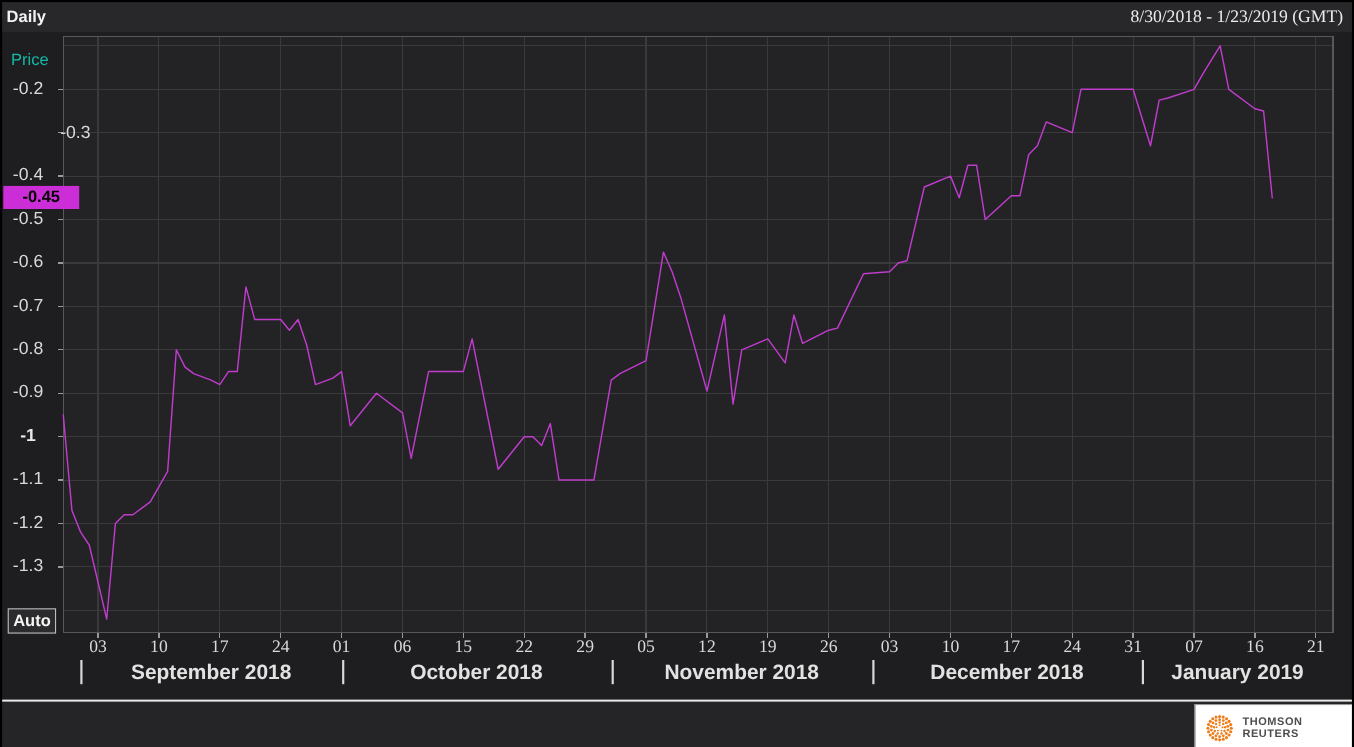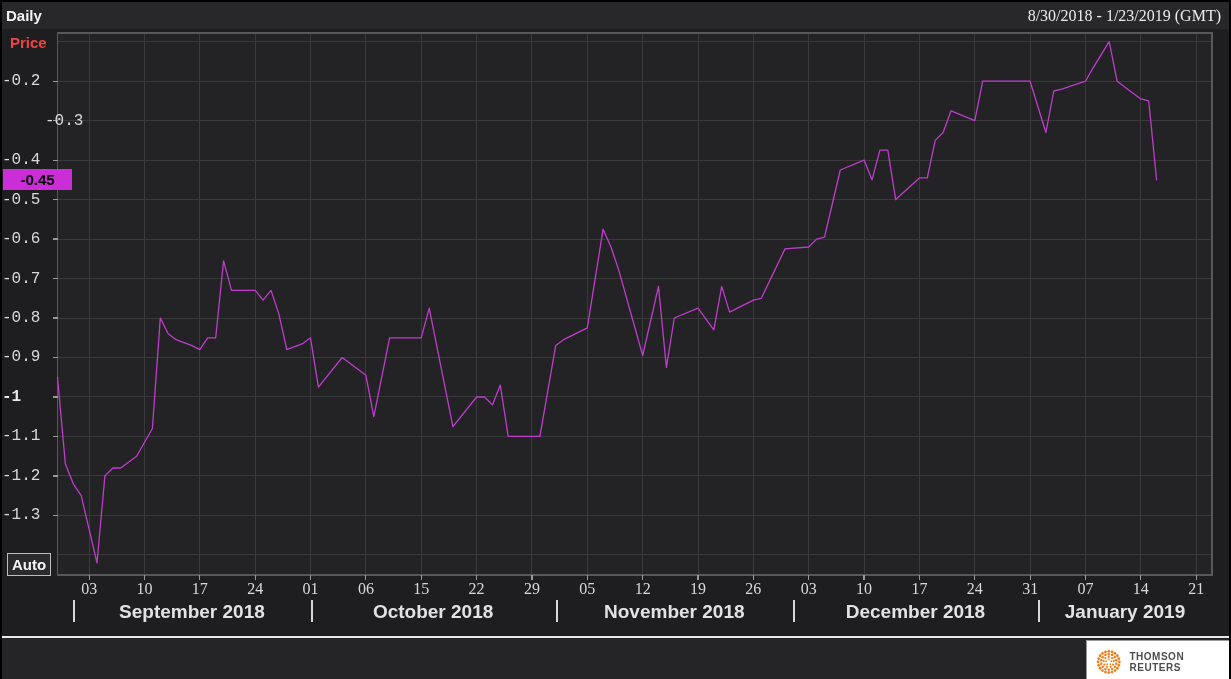--- a/index.html
+++ b/index.html
@@ -4,27 +4,27 @@
 <style>
   html,body{margin:0;padding:0;background:#000;}
   body{width:1231px;height:679px;overflow:hidden;font-family:"Liberation Sans",sans-serif;}
   .screen{position:relative;width:1231px;height:679px;background:var(--panel-bg);
           border-top:2px solid #000;border-left:2px solid #000;border-right:2px solid #000;box-sizing:border-box;}
   .header{position:absolute;left:0;top:0;width:100%;height:27px;background:var(--header-bg);
           display:flex;align-items:center;justify-content:space-between;box-sizing:border-box;padding:0 8px 0 4px;}
   .daily{font-weight:bold;font-size:15px;color:#f2f2f2;}
   .range{font-family:"Liberation Serif",serif;font-size:16px;color:#ececec;}
   #plot-svg{position:absolute;left:0;top:0;}
-  .price{position:absolute;left:8px;top:32px;font-weight:bold;font-size:15px;color:#ef4444;}
+  .price{position:absolute;left:8px;top:44px;font-weight:normal;font-size:15px;color:#14b8a6;}
   .legend{position:absolute;left:62px;top:37px;font-size:15px;line-height:21px;}
   .legend .mag, .legend .l1{color:var(--magenta);}
   .legend .white{color:#f0f0f0;margin-left:5px;}
   .badge{position:absolute;left:1px;width:69px;height:21px;background:var(--badge-bg);color:#000;
          font-weight:bold;font-size:15px;text-align:center;line-height:21px;}
-  .ylab{position:absolute;width:47px;text-align:left;font-family:Liberation Mono, monospace;
+  .ylab{position:absolute;width:47px;text-align:center;font-family:Liberation Sans, sans-serif;
         font-size:16px;color:var(--tick-text);height:20px;line-height:20px;}
   .ylab.bold{font-weight:bold;color:#e8e8e8;}
   .auto{position:absolute;left:5px;top:551px;border:1px solid #bdbdbd;background:#2b2b2d;
         color:#f5f5f5;font-weight:bold;font-size:15px;padding:0 4px;height:21px;line-height:21px;}
   .xlab{position:absolute;top:578px;width:44px;margin-left:-22px;text-align:center;
         font-family:"Liberation Serif",serif;font-size:16px;color:var(--tick-text);}
   .mlab{position:absolute;top:599px;transform:translateX(-50%);font-weight:bold;font-size:19px;color:#e2e2e2;white-space:nowrap;}
   .msep{position:absolute;top:598px;width:2px;height:22px;background:#d8d8d8;}
   .bottom-line{position:absolute;left:0;top:634px;width:100%;height:2px;background:#e9e9e9;}
   .bottom-strip{position:absolute;left:0;top:636px;width:100%;height:43px;background:var(--strip-bg);}
@@ -148,21 +148,21 @@
       <div class="xlab" style="left: 585.305px;">05</div>
       <div class="xlab" style="left: 640.658px;">12</div>
       <div class="xlab" style="left: 696.01px;">19</div>
       <div class="xlab" style="left: 751.363px;">26</div>
       <div class="xlab" style="left: 806.716px;">03</div>
       <div class="xlab" style="left: 862.068px;">10</div>
       <div class="xlab" style="left: 917.421px;">17</div>
       <div class="xlab" style="left: 972.774px;">24</div>
       <div class="xlab" style="left: 1028.13px;">31</div>
       <div class="xlab" style="left: 1083.48px;">07</div>
-      <div class="xlab" style="left: 1138.83px;">14</div>
+      <div class="xlab" style="left: 1138.83px;">16</div>
       <div class="xlab" style="left: 1194.18px;">21</div>
       <div class="msep" style="left: 71.3151px;"></div>
       <div class="mlab" style="left: 189.928px;">September 2018</div>
       <div class="msep" style="left: 308.541px;"></div>
       <div class="mlab" style="left: 431.108px; text-align: right;">October 2018</div>
       <div class="msep" style="left: 553.675px;"></div>
       <div class="mlab" style="left: 672.288px;">November 2018</div>
       <div class="msep" style="left: 790.901px;"></div>
       <div class="mlab" style="left: 913.467px;">December 2018</div>
       <div class="msep" style="left: 1036.03px;"></div>

